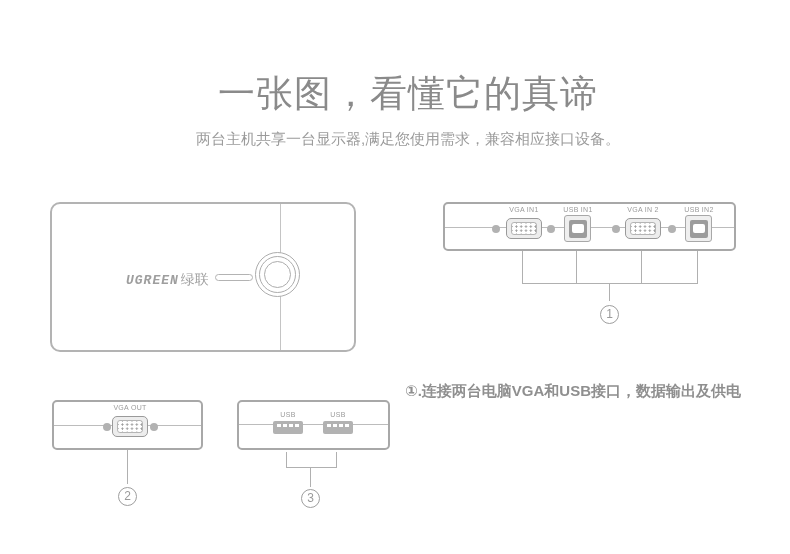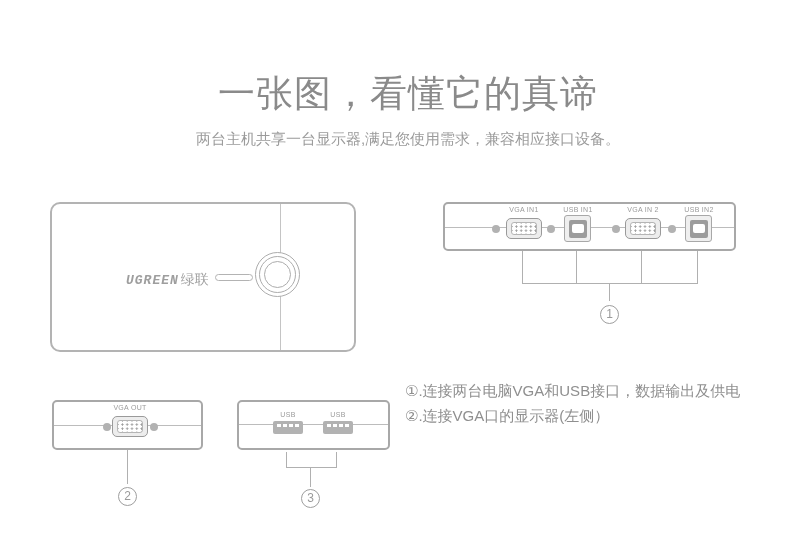--- a/index.html
+++ b/index.html
@@ -75,21 +75,21 @@
   
   .vline,.hline{position:absolute;background:#b0b0b0;}
   .vline{width:1px;}
   .hline{height:1px;}
   .callout{
     position:absolute;width:19px;height:19px;box-sizing:border-box;border:1px solid #9e9e9e;
     border-radius:50%;color:#9a9a9a;font-size:12px;line-height:17px;text-align:center;background:#fff;
   }
   
   .notes{position:absolute;left:405px;top:378px;margin:0;list-style:none;padding:0;
-    font-size:15px;line-height:25px;color:#8f8f8f;}
+    font-size:15px;line-height:25px;color:#8f8f8f;font-weight:bold;}
 </style>
 </head>
 <body>
 
 <div class="canvas">
 
   <h1 class="title">一张图，看懂它的真谛</h1>
   <p class="subtitle">两台主机共享一台显示器,满足您使用需求，兼容相应接口设备。</p>
 
   <div class="device-top">
@@ -168,16 +168,15 @@
   </div>
 
   <div class="vline" style="left:286px;top:452px;height:16px"></div>
   <div class="vline" style="left:336px;top:452px;height:16px"></div>
   <div class="hline" style="left:286px;top:467px;width:51px"></div>
   <div class="vline" style="left:310px;top:467px;height:20px"></div>
   <div class="callout" style="left:301px;top:489px">3</div>
 
   <ul class="notes">
     <li>①.连接两台电脑VGA和USB接口，数据输出及供电</li>
-    <li>②.连接VGA口的显示器(左侧）</li>
   </ul>
 
 </div>
 
 </body></html>

